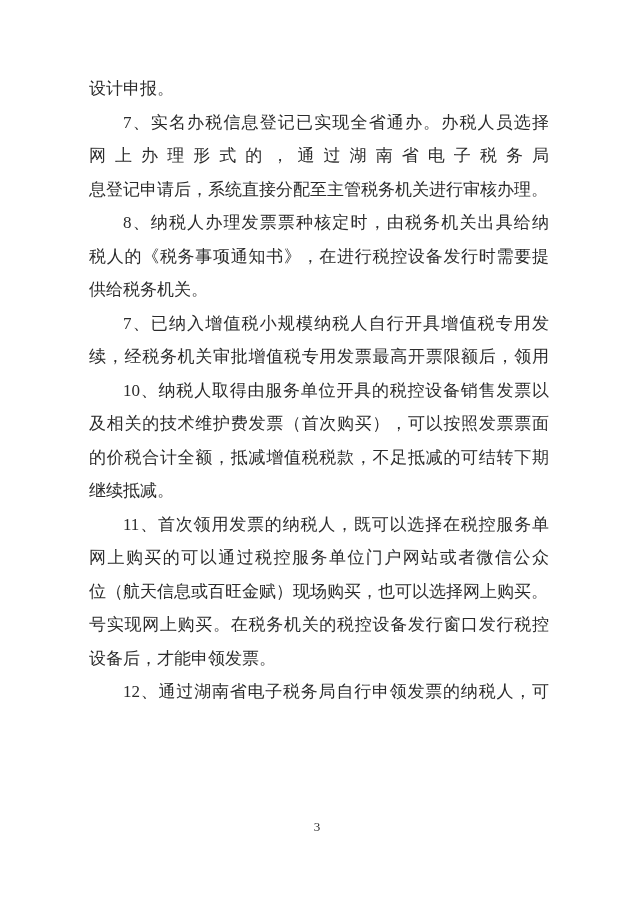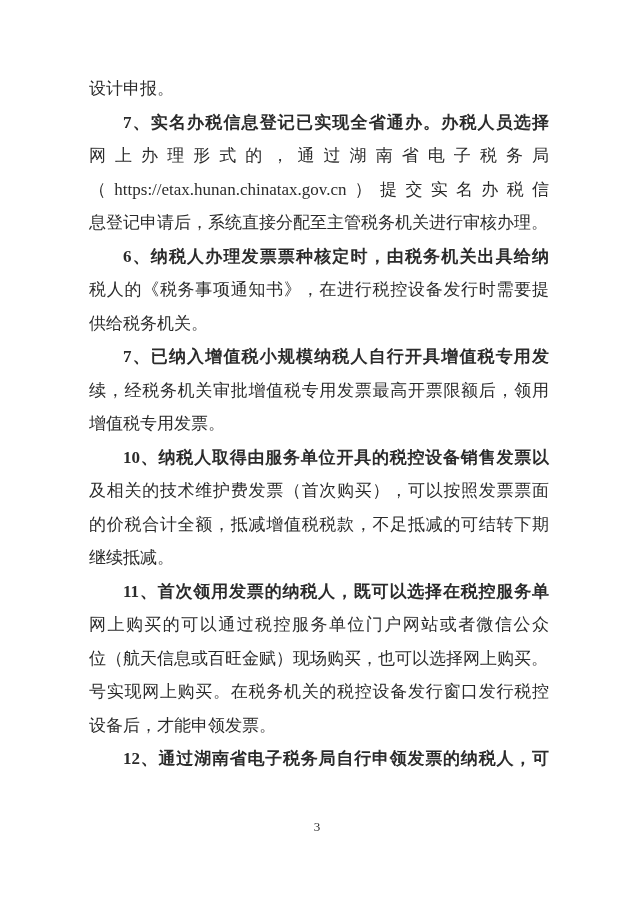--- a/index.html
+++ b/index.html
@@ -28,49 +28,46 @@
     text-align: left;
     letter-spacing: 0;
   }
   .line.stretch {
     text-align: justify;
     text-align-last: justify;
     -moz-text-align-last: justify;
   }
   .line.indent {
     text-indent: 2em;
-    font-weight: bold;
   }
   .page-num {
     position: absolute;
     top: 818px;
     left: 0;
     width: 100%;
     text-align: center;
     font-size: 13px;
     line-height: 18px;
     color: #2b2b2b;
   }
 </style>
 </head>
 <body>
 
 <div class="page">
   <div class="content">
     <div class="line">设计申报。</div>
     <div class="line indent stretch">7、实名办税信息登记已实现全省通办。办税人员选择</div>
     <div class="line stretch">网上办理形式的，通过湖南省电子税务局</div>
-    <div class="line stretch">（https://etax.hunan.chinatax.gov.cn）提交实名办税信</div>
     <div class="line">息登记申请后，系统直接分配至主管税务机关进行审核办理。</div>
-    <div class="line indent stretch">6、纳税人办理发票票种核定时，由税务机关出具给纳</div>
+    <div class="line indent stretch">8、纳税人办理发票票种核定时，由税务机关出具给纳</div>
     <div class="line stretch">税人的《税务事项通知书》，在进行税控设备发行时需要提</div>
     <div class="line">供给税务机关。</div>
     <div class="line indent stretch">7、已纳入增值税小规模纳税人自行开具增值税专用发</div>
     <div class="line stretch">续，经税务机关审批增值税专用发票最高开票限额后，领用</div>
-    <div class="line">增值税专用发票。</div>
     <div class="line indent stretch">10、纳税人取得由服务单位开具的税控设备销售发票以</div>
     <div class="line stretch">及相关的技术维护费发票（首次购买），可以按照发票票面</div>
     <div class="line stretch">的价税合计全额，抵减增值税税款，不足抵减的可结转下期</div>
     <div class="line">继续抵减。</div>
     <div class="line indent stretch">11、首次领用发票的纳税人，既可以选择在税控服务单</div>
     <div class="line stretch">网上购买的可以通过税控服务单位门户网站或者微信公众</div>
     <div class="line">位（航天信息或百旺金赋）现场购买，也可以选择网上购买。</div>
     <div class="line stretch">号实现网上购买。在税务机关的税控设备发行窗口发行税控</div>
     <div class="line">设备后，才能申领发票。</div>
     <div class="line indent stretch">12、通过湖南省电子税务局自行申领发票的纳税人，可</div>

